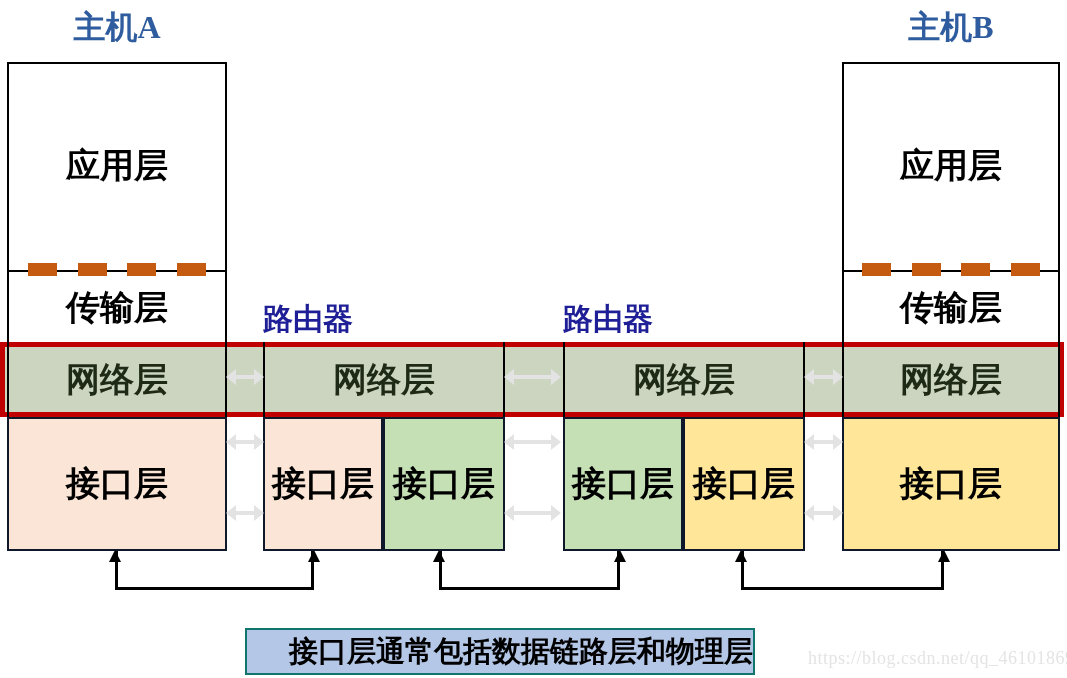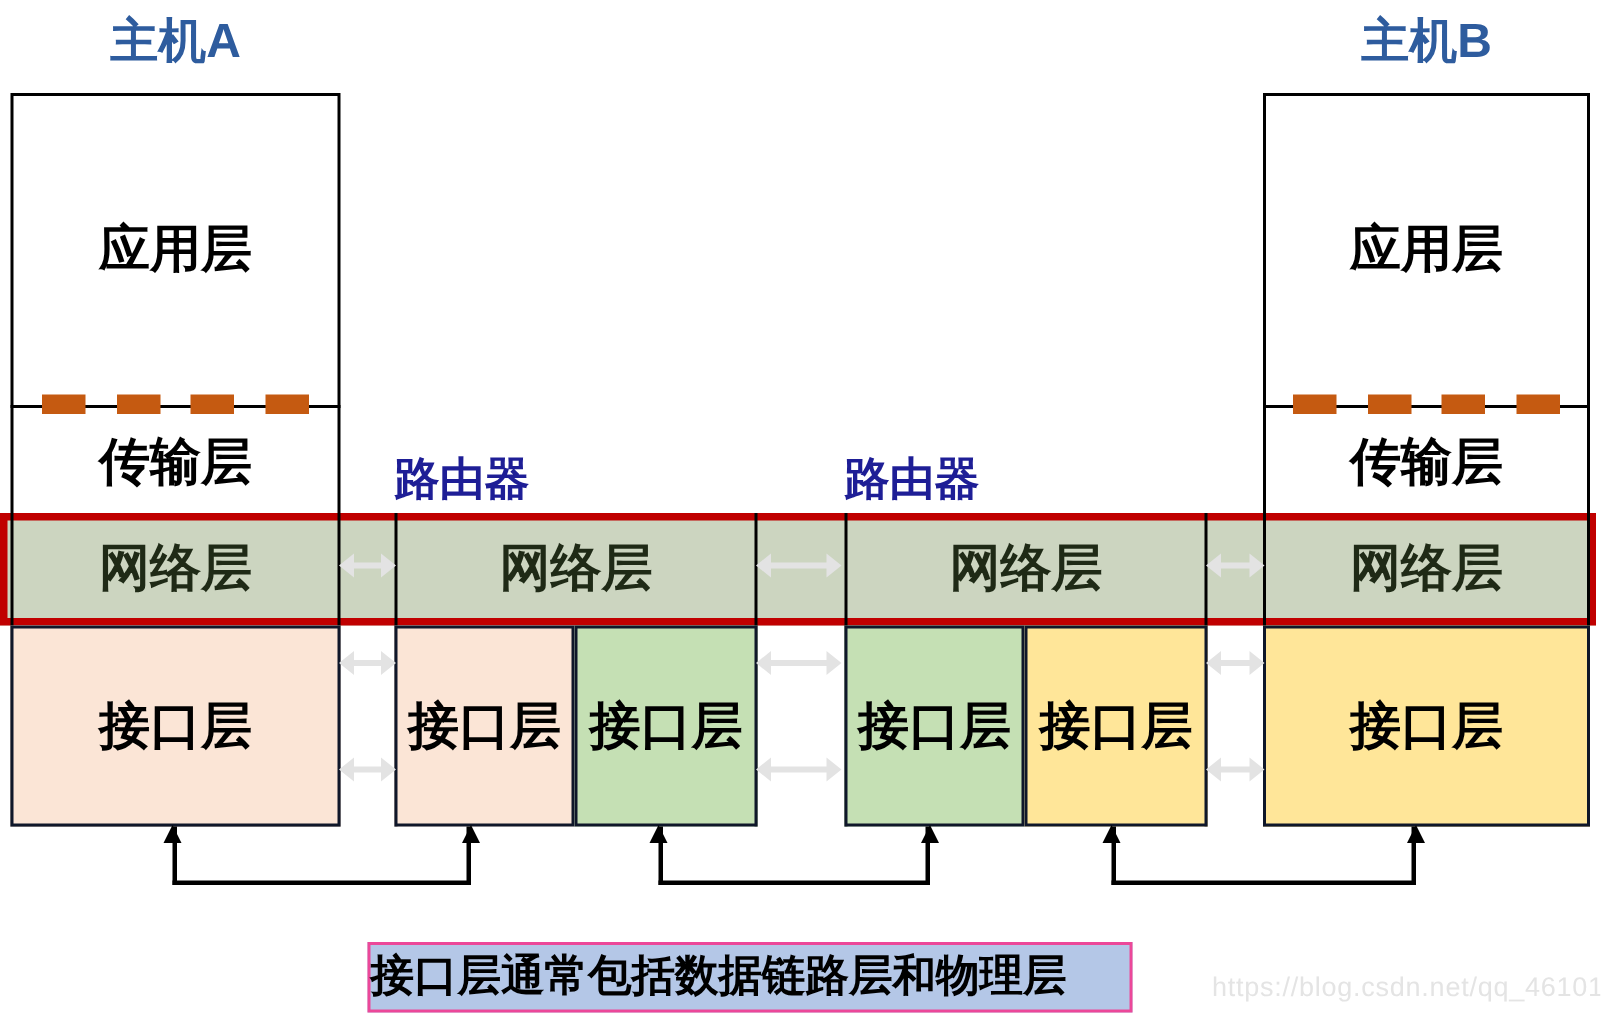--- a/index.html
+++ b/index.html
@@ -1,19 +1,19 @@
 <!DOCTYPE html>
 <html><head>
 <meta charset="utf-8">
 <style>
   html,body{margin:0;padding:0;background:#fff;}
   *{box-sizing:border-box;}
   .canvas{
     position:relative;width:1067px;height:678px;background:#ffffff;
-    font-family:Liberation Sans, sans-serif;overflow:hidden;
+    font-family:Liberation Serif, serif;overflow:hidden;
   }
   .abs{position:absolute;}
   .host-title{font-size:32px;font-weight:bold;color:#2e5c9e;text-align:center;}
   .router-title{font-size:30px;font-weight:bold;color:#1e1e96;}
   .host-box{border:2px solid #000;background:transparent;z-index:3;}
   .router-outline{border-left:2px solid #000;border-right:2px solid #000;z-index:3;}
   .layer-label{font-size:34px;font-weight:bold;color:#000;text-align:center;z-index:6;}
   .app-label,.trans-label{height:40px;line-height:40px;}
   .divline{border-top:2px solid #000;z-index:2;}
   .dashrow{display:flex;justify-content:space-evenly;align-items:center;z-index:4;}
@@ -34,22 +34,22 @@
     border-top:8px solid transparent;border-bottom:8px solid transparent;border-right:10px solid #e3e3e3;}
   .garrow:after{content:"";position:absolute;right:0;top:0;
     border-top:8px solid transparent;border-bottom:8px solid transparent;border-left:10px solid #e3e3e3;}
   
   .uconn{border-left:3px solid #000;border-right:3px solid #000;border-bottom:3px solid #000;z-index:5;}
   .uconn:before{content:"";position:absolute;left:-9px;top:-1px;
     border-left:6px solid transparent;border-right:6px solid transparent;border-bottom:12px solid #000;}
   .uconn:after{content:"";position:absolute;right:-9px;top:-1px;
     border-left:6px solid transparent;border-right:6px solid transparent;border-bottom:12px solid #000;}
   .caption{
-    background:#b4c7e7;border:2px solid #ec4899;color:#000;font-size:29px;font-weight:bold;
-    text-align:left;line-height:43px;z-index:6;
+    background:#b4c7e7;border:2px solid #0f766e;color:#000;font-size:29px;font-weight:bold;
+    text-align:right;line-height:43px;z-index:6;
   }
   .watermark{color:#e4e4e4;font-size:18px;z-index:1;letter-spacing:0.5px;}
 </style>
 </head>
 <body>
 
 <div class="canvas">
 
   <div class="abs host-title" style="left:7px;top:6px;width:220px;">主机A</div>
   <div class="abs host-title" style="left:842px;top:6px;width:218px;">主机B</div>

